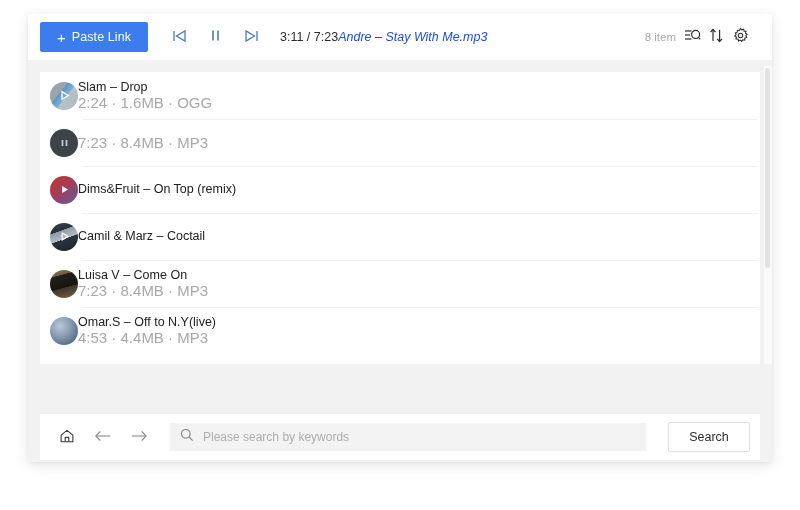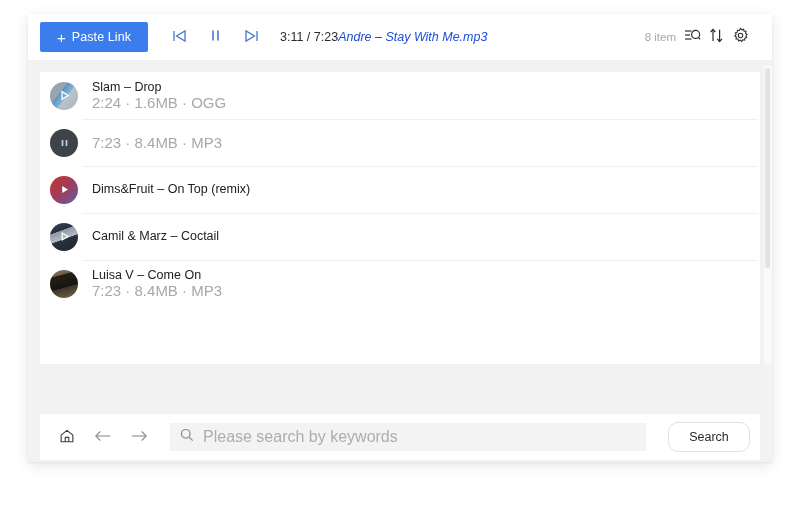--- a/index.html
+++ b/index.html
@@ -181,21 +181,21 @@
   }
 
   .play-outline, .play-solid, .pause-bars {
     position: absolute;
     display: flex;
     align-items: center;
     justify-content: center;
   }
   .play-outline svg, .play-solid svg, .pause-bars svg { display: block; }
 
-  .track-meta { margin-left: 14px; display: flex; flex-direction: column; gap: 0; }
+  .track-meta { display: flex; flex-direction: column; gap: 0; }
   .track-title {
     font-size: 12.5px;
     color: #212121;
     line-height: 1.15;
   }
   .track-sub {
     font-size: 15px;
     color: #a8a8a8;
     line-height: 1.15;
   }
@@ -255,34 +255,34 @@
     display: flex;
     align-items: center;
     gap: 9px;
     padding: 0 10px;
   }
   #search-field svg { flex: 0 0 auto; color: #8c8c8c; }
   #search-input {
     border: none;
     outline: none;
     background: transparent;
-    font-size: 16px;
+    font-size: 12px;
     font-family: "Liberation Sans", sans-serif;
     color: #7f1d1d;
     width: 100%;
   }
   #search-input::placeholder { color: #adadad; }
 
   #search-button {
     flex: 0 0 auto;
     width: 82px;
     height: 30px;
     background: #ffffff;
     border: 1px solid #e0e0e0;
-    border-radius: 10px;
+    border-radius: 2px;
     font-size: 12.5px;
     font-family: "Liberation Sans", sans-serif;
     color: #2b2b2b;
     cursor: pointer;
     margin-left: 8px;
   }
 </style>
 </head>
 <body>
 
@@ -421,20 +421,27 @@
     </div>
 
     <div class="track-row">
       <div class="thumb art-luisa"></div>
       <div class="track-meta">
         <span class="track-title">Luisa V – Come On</span>
         <span class="track-sub">7:23 · 8.4MB · MP3</span>
       </div>
     </div>
 
+    <div class="track-row">
+      <div class="thumb art-omar"></div>
+      <div class="track-meta">
+        <span class="track-title">Omar.S – Off to N.Y(live)</span>
+        <span class="track-sub">4:53 · 4.4MB · MP3</span>
+      </div>
+    </div>
 
   </div>
 
   <div id="scrollbar-track"></div>
   <div id="scrollbar-thumb"></div>
 
   <div id="bottom-bar">
 
     <button class="nav-icon">
       <span>

